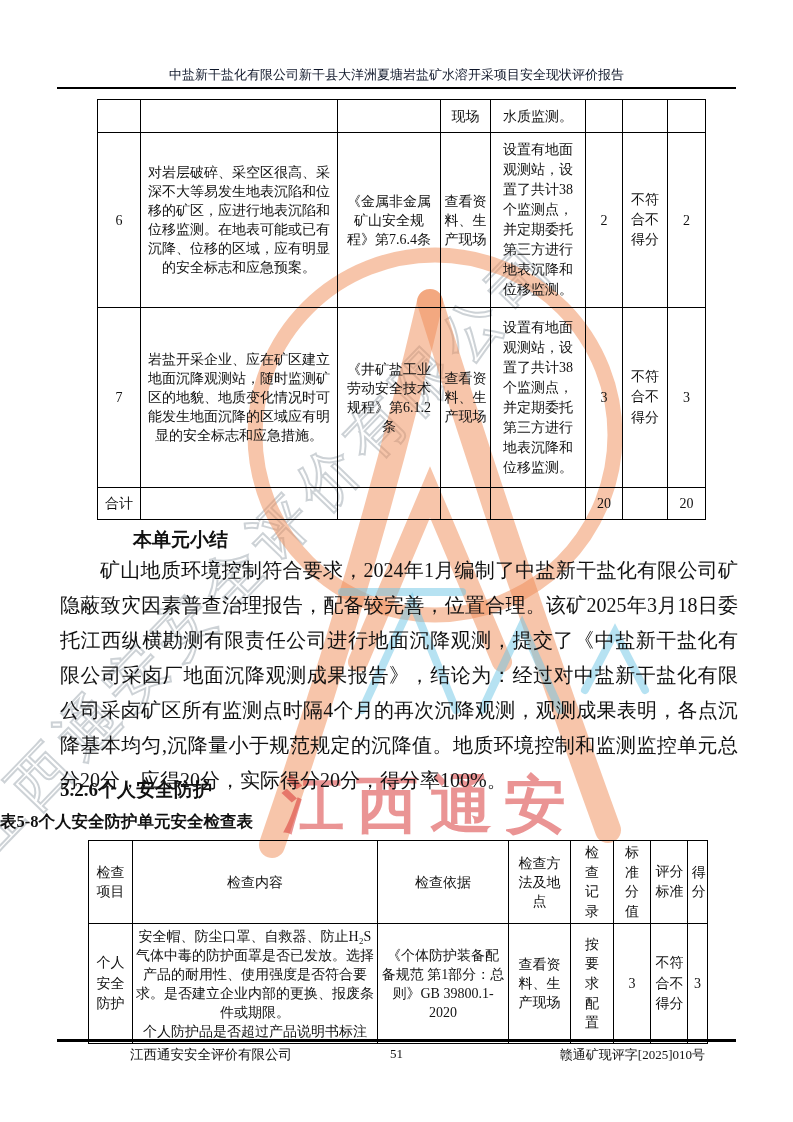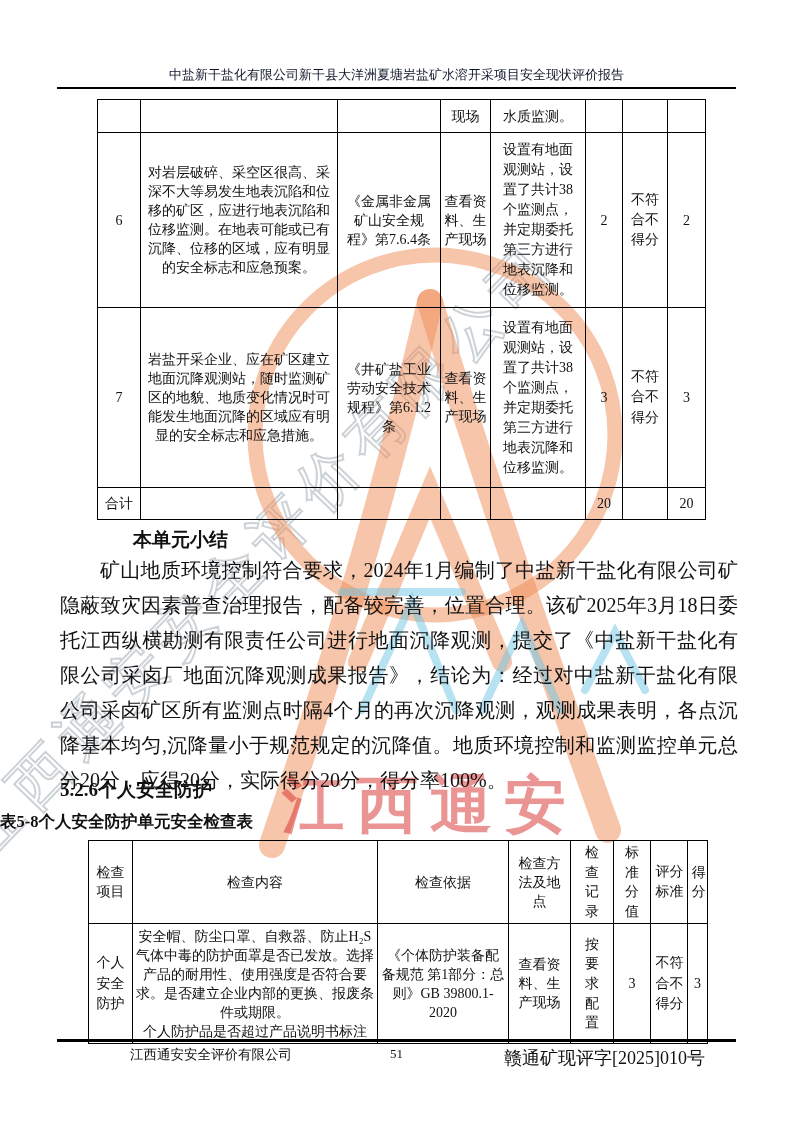--- a/index.html
+++ b/index.html
@@ -25,21 +25,21 @@
     font-family:"Liberation Sans","DejaVu Sans",sans-serif;
     margin-top:41px;
   }
   
   .doc-header{position:absolute; z-index:2; left:0; top:66px; width:100%;
     text-align:center; font-size:13px; color:#0f172a;}
   .header-rule{position:absolute; z-index:2; left:57px; top:87px; width:679px; height:2px; background:#000;}
   .footer-rule{position:absolute; z-index:2; left:57px; top:1039px; width:679px; height:3px; background:#000;}
   .footer-left{position:absolute; z-index:2; left:130px; top:1046px; font-size:13.5px;}
   .footer-center{position:absolute; z-index:2; left:0; top:1046px; width:100%; text-align:center; font-size:13px;}
-  .footer-right{position:absolute; z-index:2; right:88px; top:1046px; font-size:18px;}
+  .footer-right{position:absolute; z-index:2; right:88px; top:1046px; font-size:13px;}
   
   table.check{border-collapse:collapse; table-layout:fixed; position:absolute; z-index:1; background:transparent;}
   table.check td{border:1px solid #000; vertical-align:middle; text-align:center;
     font-size:14px; line-height:19px; padding:2px 3px; overflow:hidden;}
   #table1{left:97px; top:99px; width:608px;padding-left:16px;}
   #table2{left:88px; top:840px; width:619px;}
   td.cell-content{text-align:justify; font-size:14.5px; line-height:21px; padding:2px 7px;}
   td.cell-left{text-align:left; padding-left:8px;}
   .rec{display:inline-block; width:74px; text-align:center; line-height:20px;}
   .vcell{display:inline-block; width:1.1em; line-height:1.4; text-align:center;}

